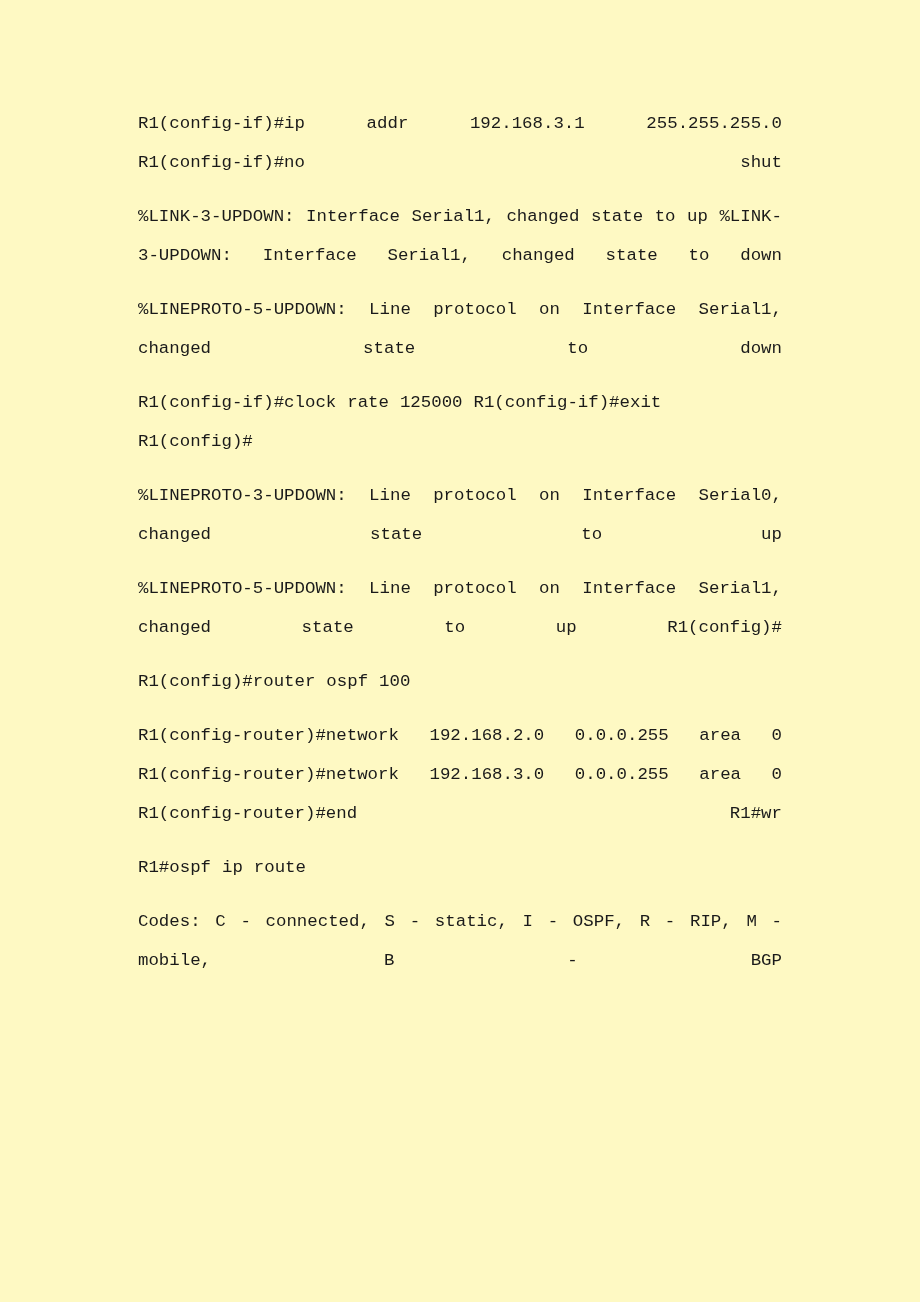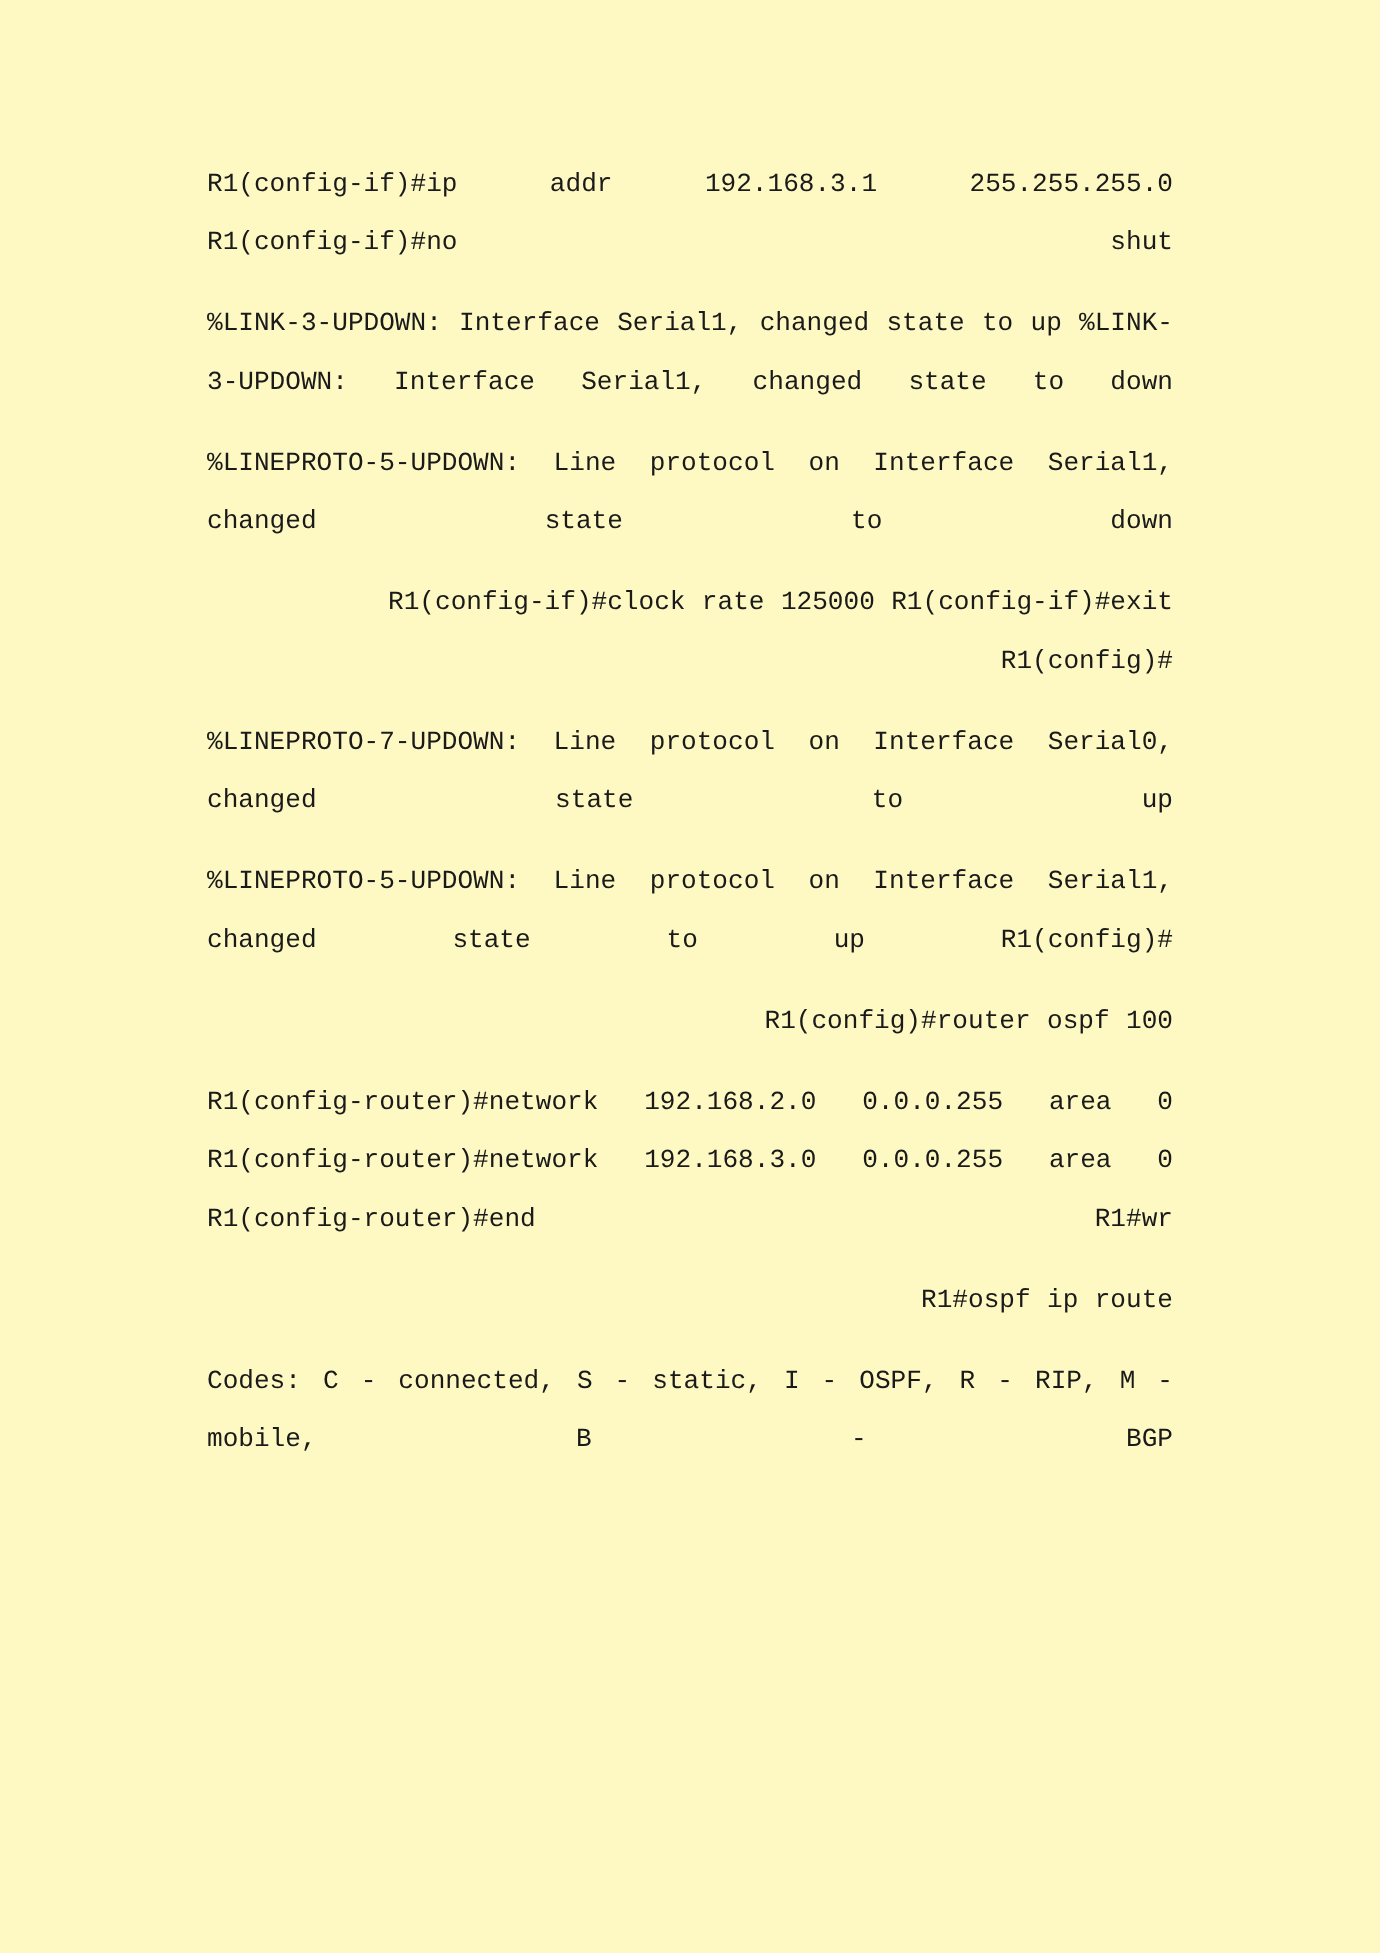--- a/index.html
+++ b/index.html
@@ -36,39 +36,39 @@
     -webkit-font-smoothing: none;
   }
   .para:last-child {
     margin-bottom: 0;
   }
   
   .para.justify-all {
     text-align-last: justify;
   }
   .para.flush-left {
-    text-align: right;
+    text-align: left;
   }
 </style>
 </head>
 <body>
 
 <div class="page">
   <div class="content">
 
     <p class="para justify-all">R1(config-if)#ip  addr  192.168.3.1  255.255.255.0  R1(config-if)#no shut</p>
 
     <p class="para justify-all">%LINK-3-UPDOWN: Interface Serial1, changed state to up %LINK-3-UPDOWN: Interface Serial1, changed state to down</p>
 
     <p class="para justify-all">%LINEPROTO-5-UPDOWN:  Line  protocol  on  Interface  Serial1, changed state to down</p>
 
     <p class="para flush-left">R1(config-if)#clock rate 125000 R1(config-if)#exit R1(config)#</p>
 
 
-    <p class="para justify-all">%LINEPROTO-7-UPDOWN:  Line  protocol  on  Interface  Serial0, changed state to up</p>
+    <p class="para justify-all">%LINEPROTO-3-UPDOWN:  Line  protocol  on  Interface  Serial0, changed state to up</p>
 
 
     <p class="para justify-all">%LINEPROTO-5-UPDOWN:  Line  protocol  on  Interface  Serial1, changed state to up R1(config)#</p>
 
     <p class="para flush-left">R1(config)#router ospf 100</p>
 
     <p class="para justify-all">R1(config-router)#network  192.168.2.0  0.0.0.255  area  0 R1(config-router)#network  192.168.3.0  0.0.0.255  area  0 R1(config-router)#end  R1#wr</p>
 
     <p class="para flush-left">R1#ospf ip route</p>
 

